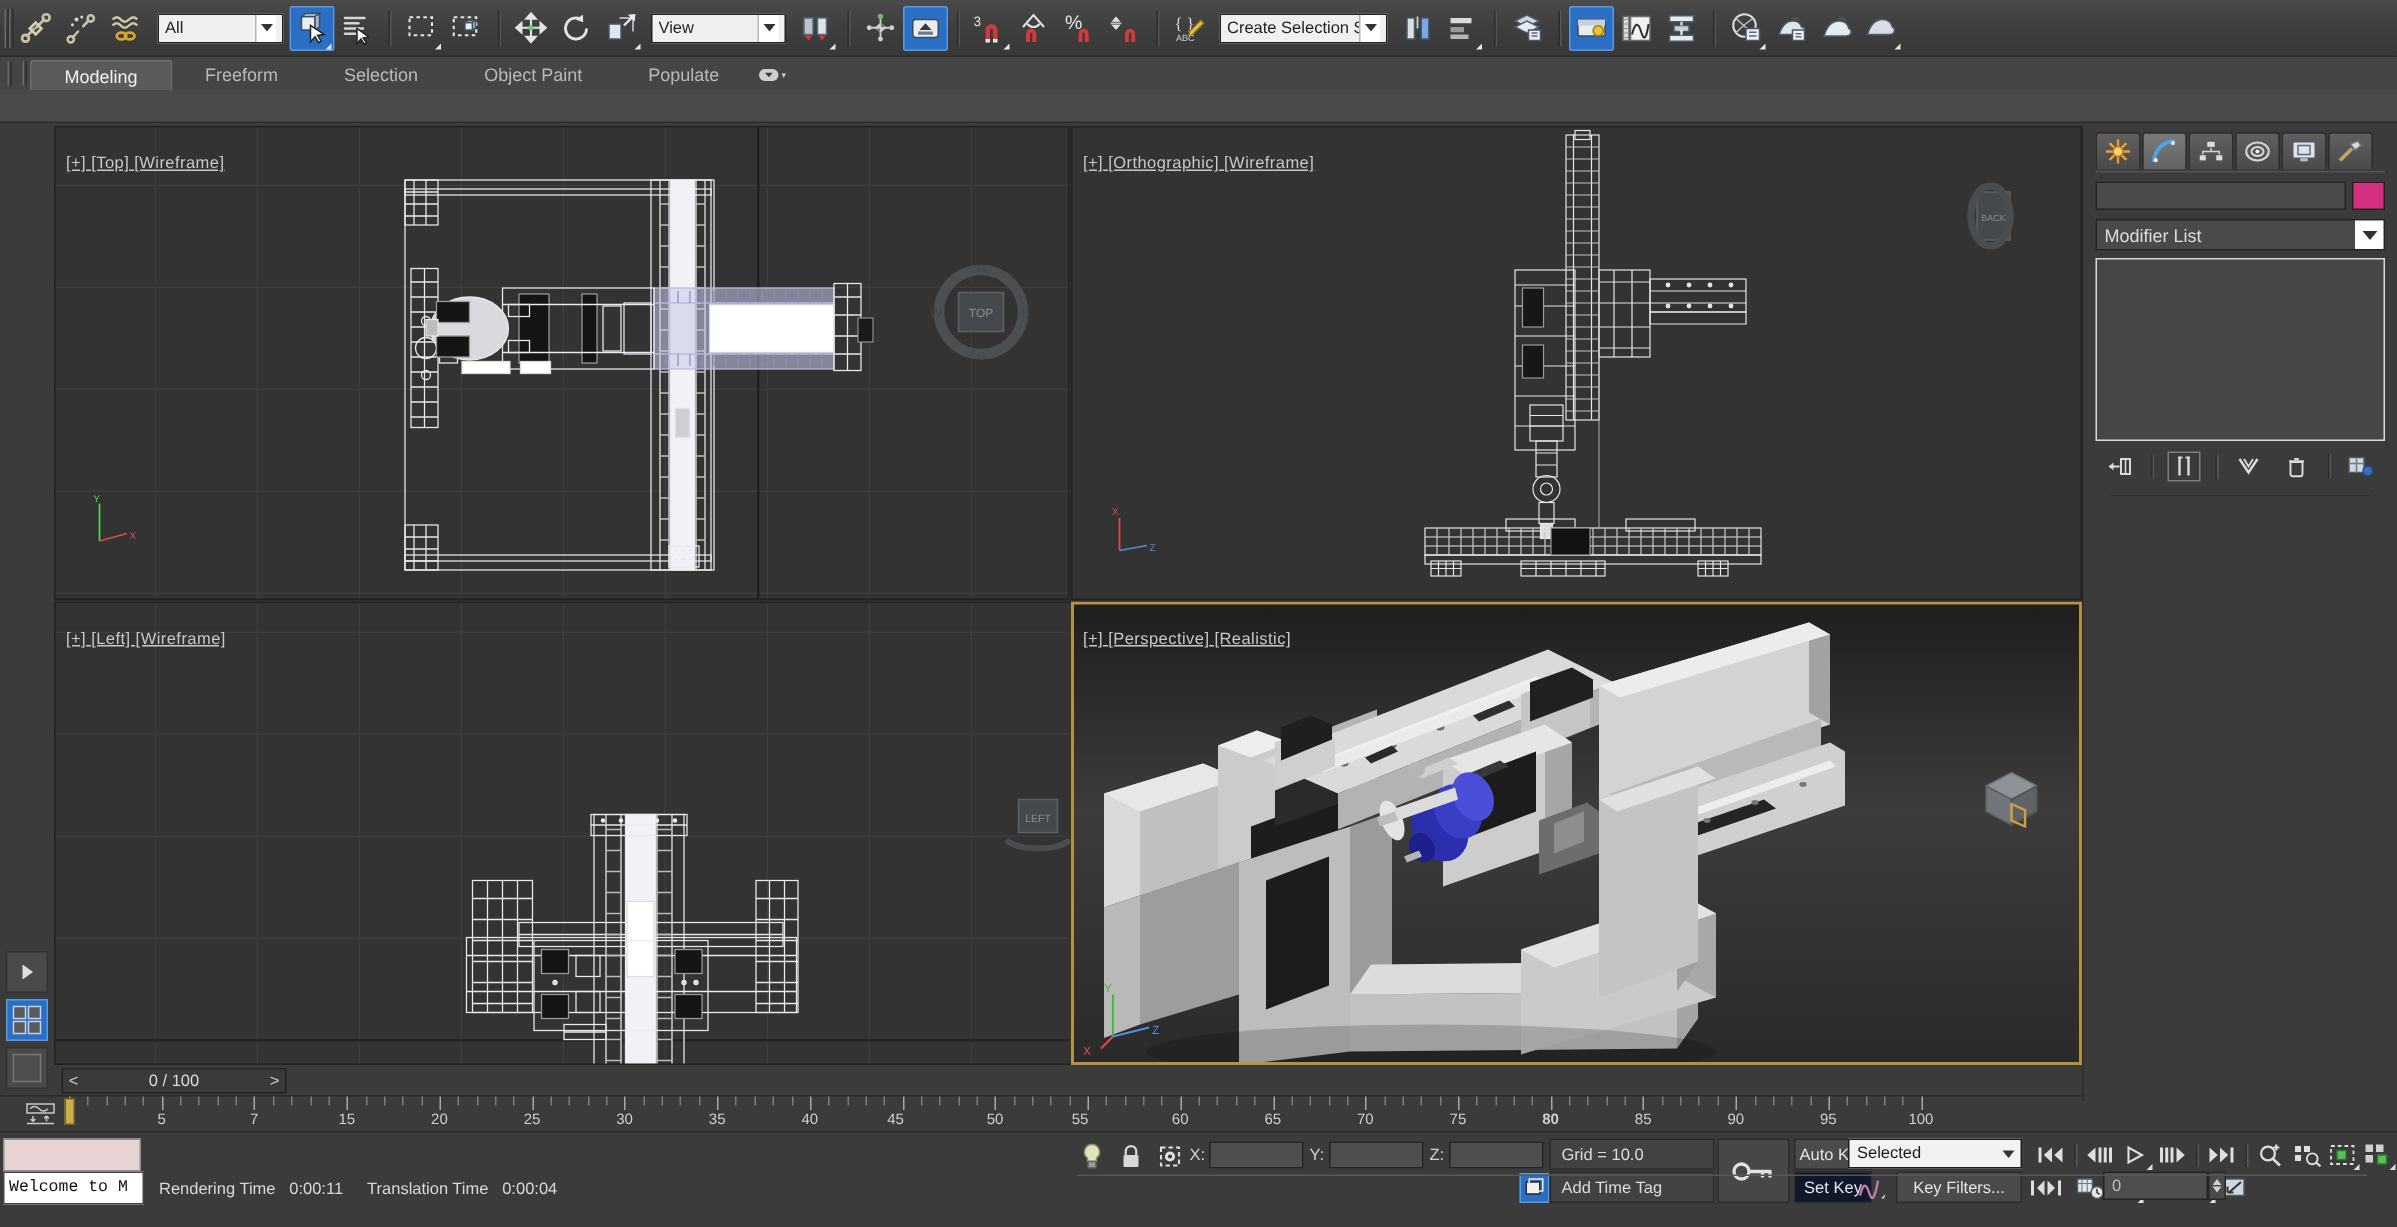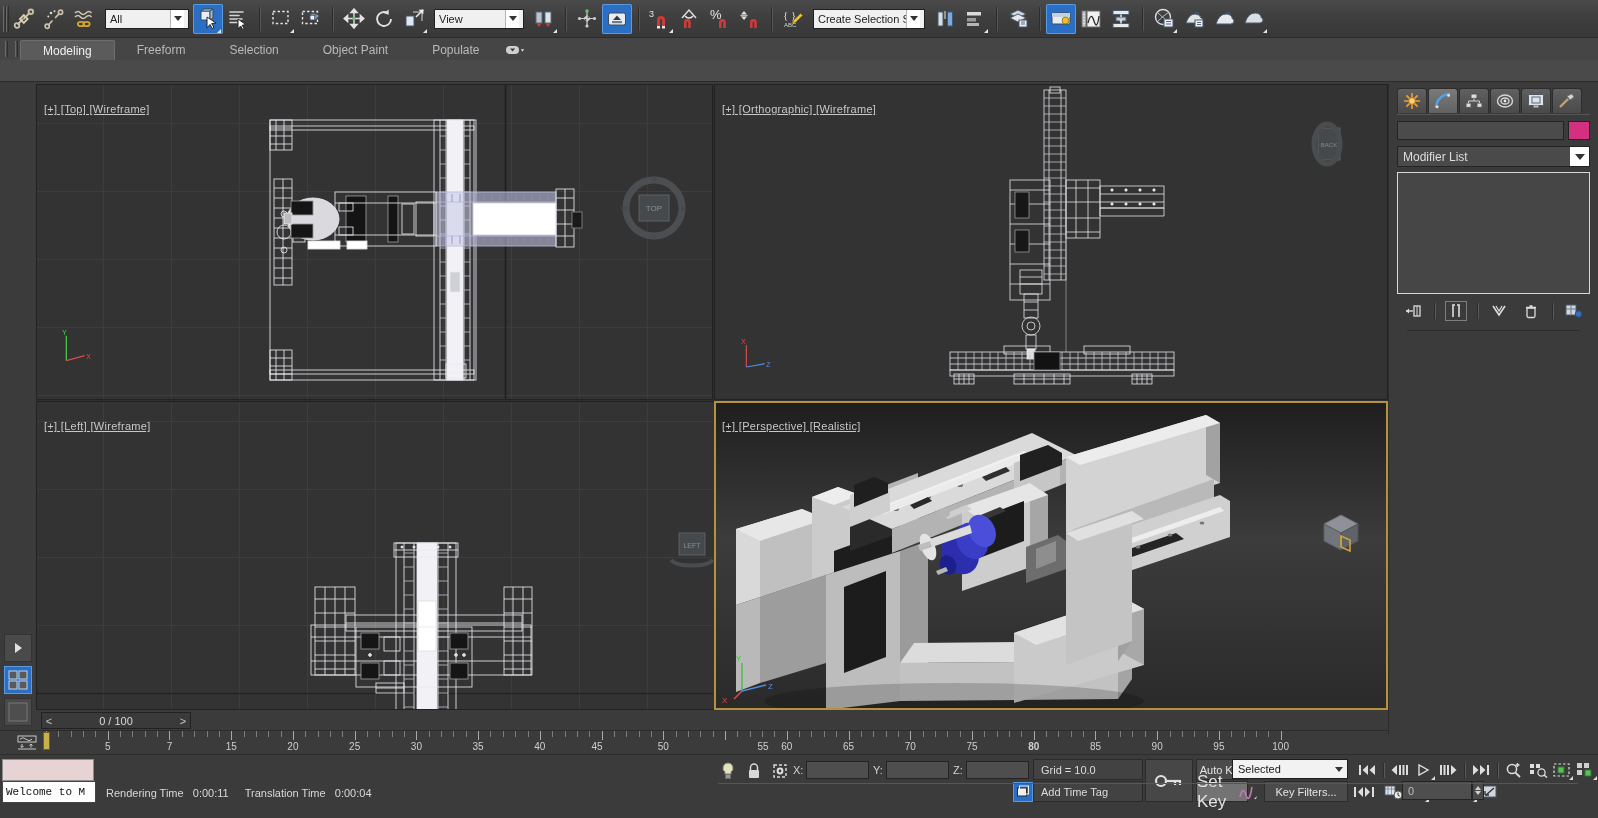--- a/index.html
+++ b/index.html
@@ -134,22 +134,22 @@
   .coord .lab{ color:#d2d2d2; font-size:11px;}
   .coord .fld{ width:63px; height:18px; background:#4e4e4e; border:1px solid #232323;}
   .gridbox{ position:absolute; left:1033px; top:4px; width:110px; height:21px; background:#424242; border:1px solid #2a2a2a;
      display:flex; align-items:center; padding-left:7px; color:#dcdcdc; font-size:11px;}
   .timetag{ position:absolute; left:1033px; top:26px; width:110px; height:21px; background:#424242; border:1px solid #2a2a2a;
      display:flex; align-items:center; padding-left:7px; color:#dcdcdc; font-size:11px; cursor:pointer;}
   .keymode{ position:absolute; left:1145px; top:4px; width:48px; height:43px; background:#474747; border:1px solid #2b2b2b;
      display:flex; align-items:center; justify-content:center; cursor:pointer;}
   .autokey{ position:absolute; left:1196px; top:4px; width:52px; height:21px; background:#4b4b4b; border:1px solid #2b2b2b;
      display:flex; align-items:center; justify-content:center; font-size:11px; color:#e4e4e4; cursor:pointer;}
-  .setkey{ position:absolute; left:1196px; top:26px; width:52px; height:21px; background:#737373; border:1px solid #2b2b2b;
-     display:flex; align-items:center; justify-content:center; font-size:17px; color:#e4e4e4; cursor:pointer;}
+  .setkey{ position:absolute; left:1196px; top:26px; width:52px; height:21px; background:#0f172a; border:1px solid #2b2b2b;
+     display:flex; align-items:center; justify-content:center; font-size:11px; color:#e4e4e4; cursor:pointer;}
   .selcombo{ position:absolute; left:1232px; top:4px; width:116px; height:20px; background:#f2f2f2; border:1px solid #1e1e1e; color:#1a1a1a;
      display:flex; align-items:center; padding-left:5px; font-size:11px; cursor:pointer;}
   .selcombo .arw{ position:absolute; right:0; top:0; width:17px;height:18px; display:flex;align-items:center;justify-content:center;}
   .selcombo .arw::after{content:""; width:0;height:0;border-left:4px solid transparent;border-right:4px solid transparent;border-top:5px solid #333;}
   .keyfilters{ position:absolute; left:1264px; top:26px; width:84px; height:21px; background:#4b4b4b; border:1px solid #2b2b2b;
      display:flex; align-items:center; justify-content:center; font-size:11px; color:#e4e4e4; cursor:pointer;}
   .curvebtn{ position:absolute; left:1235px; top:26px; width:26px; height:21px; display:flex; align-items:center; justify-content:center; cursor:pointer;}
   .navgrp{ position:absolute; display:flex; align-items:center; }
   .nbtn{ width:24px; height:20px; display:flex; align-items:center; justify-content:center; cursor:pointer; position:relative;}
   .nbtn .fly{ position:absolute; right:1px; bottom:0; width:0;height:0;border-left:4px solid transparent;border-bottom:4px solid #ddd;}
@@ -1141,21 +1141,21 @@
         <div class="tnum" style="left: 61.732px;">5</div>
         <div class="tnum" style="left: 123.464px;">7</div>
         <div class="tnum" style="left: 185.196px;">15</div>
         <div class="tnum" style="left: 246.928px;">20</div>
         <div class="tnum" style="left: 308.66px;">25</div>
         <div class="tnum" style="left: 370.392px;">30</div>
         <div class="tnum" style="left: 432.124px;">35</div>
         <div class="tnum" style="left: 493.856px;">40</div>
         <div class="tnum" style="left: 551px;">45</div>
         <div class="tnum" style="left: 617.32px;">50</div>
-        <div class="tnum" style="left: 717px;">55</div>
+        <div class="tnum" style="left: 674px;">55</div>
         <div class="tnum" style="left: 740.784px;">60</div>
         <div class="tnum" style="left: 802.516px;">65</div>
         <div class="tnum" style="left: 864.248px;">70</div>
         <div class="tnum" style="left: 925.98px;">75</div>
         <div class="tnum" style="left: 987.712px; font-weight: bold;">80</div>
         <div class="tnum" style="left: 1049.44px;">85</div>
         <div class="tnum" style="left: 1111.18px;">90</div>
         <div class="tnum" style="left: 1172.91px;">95</div>
         <div class="tnum" style="left: 1234.64px;">100</div>
         <div class="playhead" style="left: -3px;"></div>

